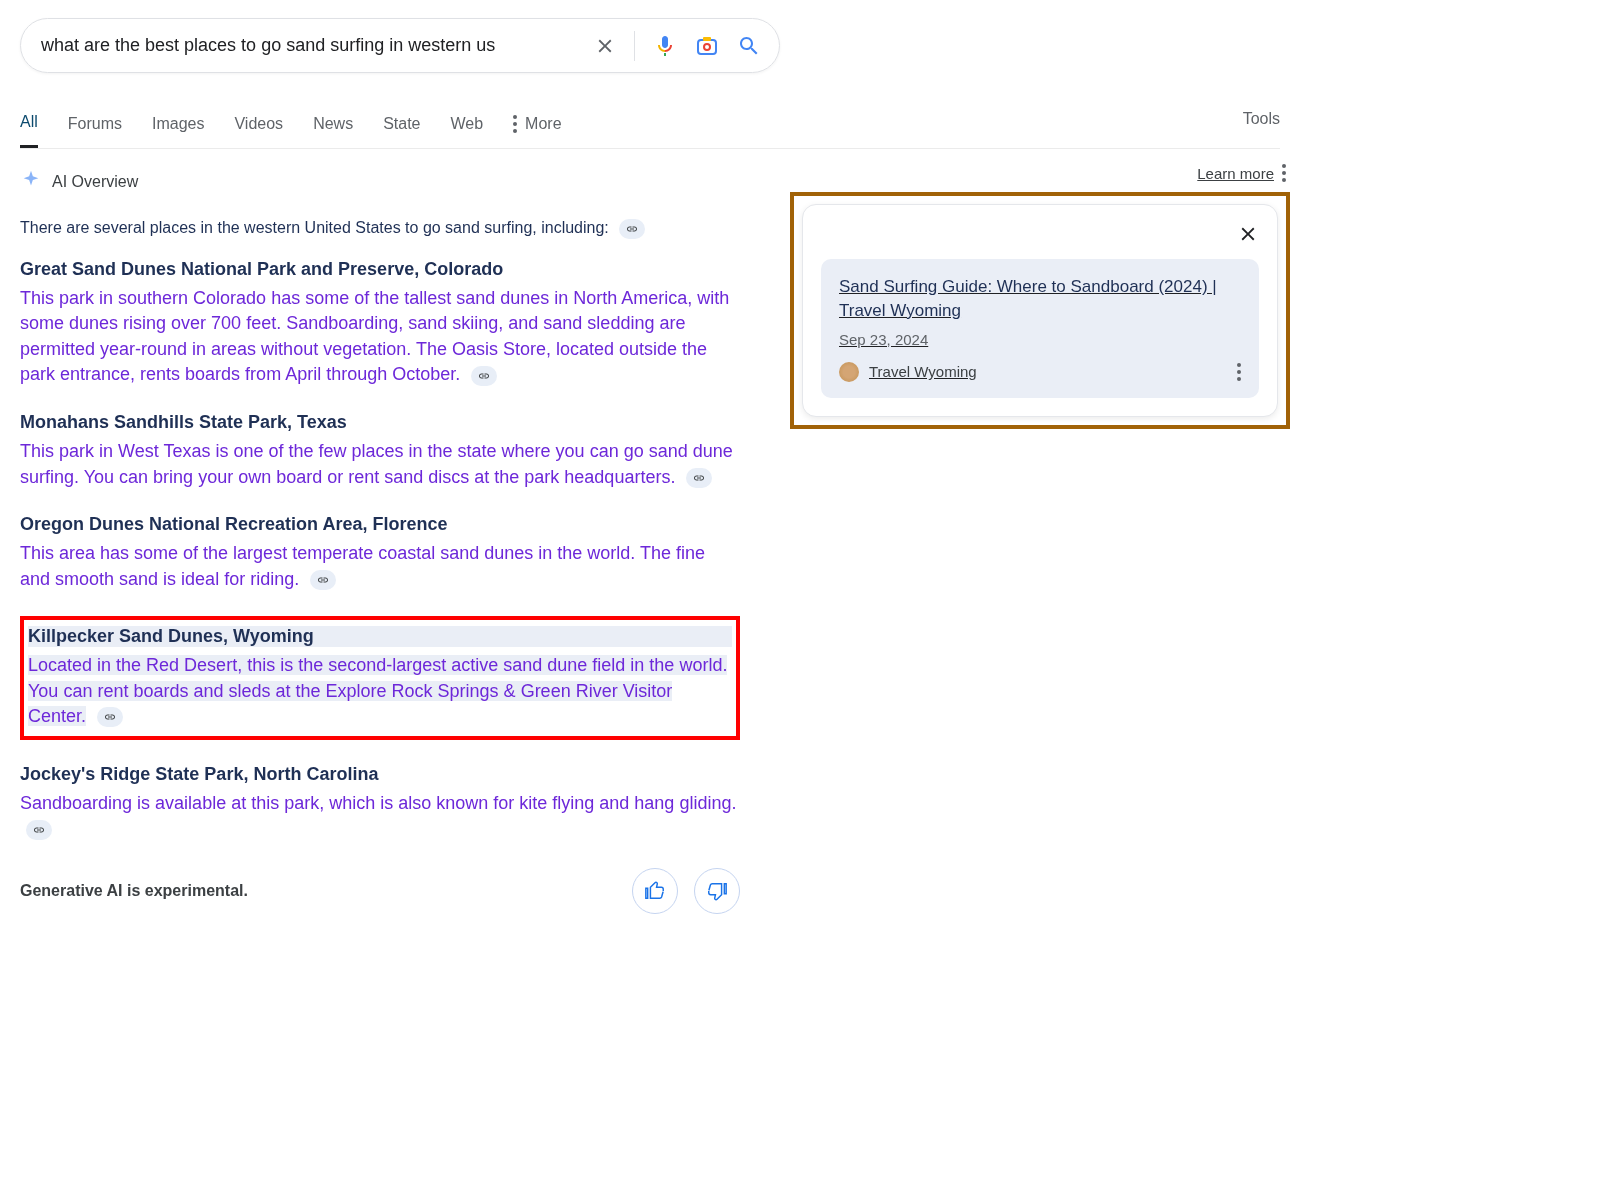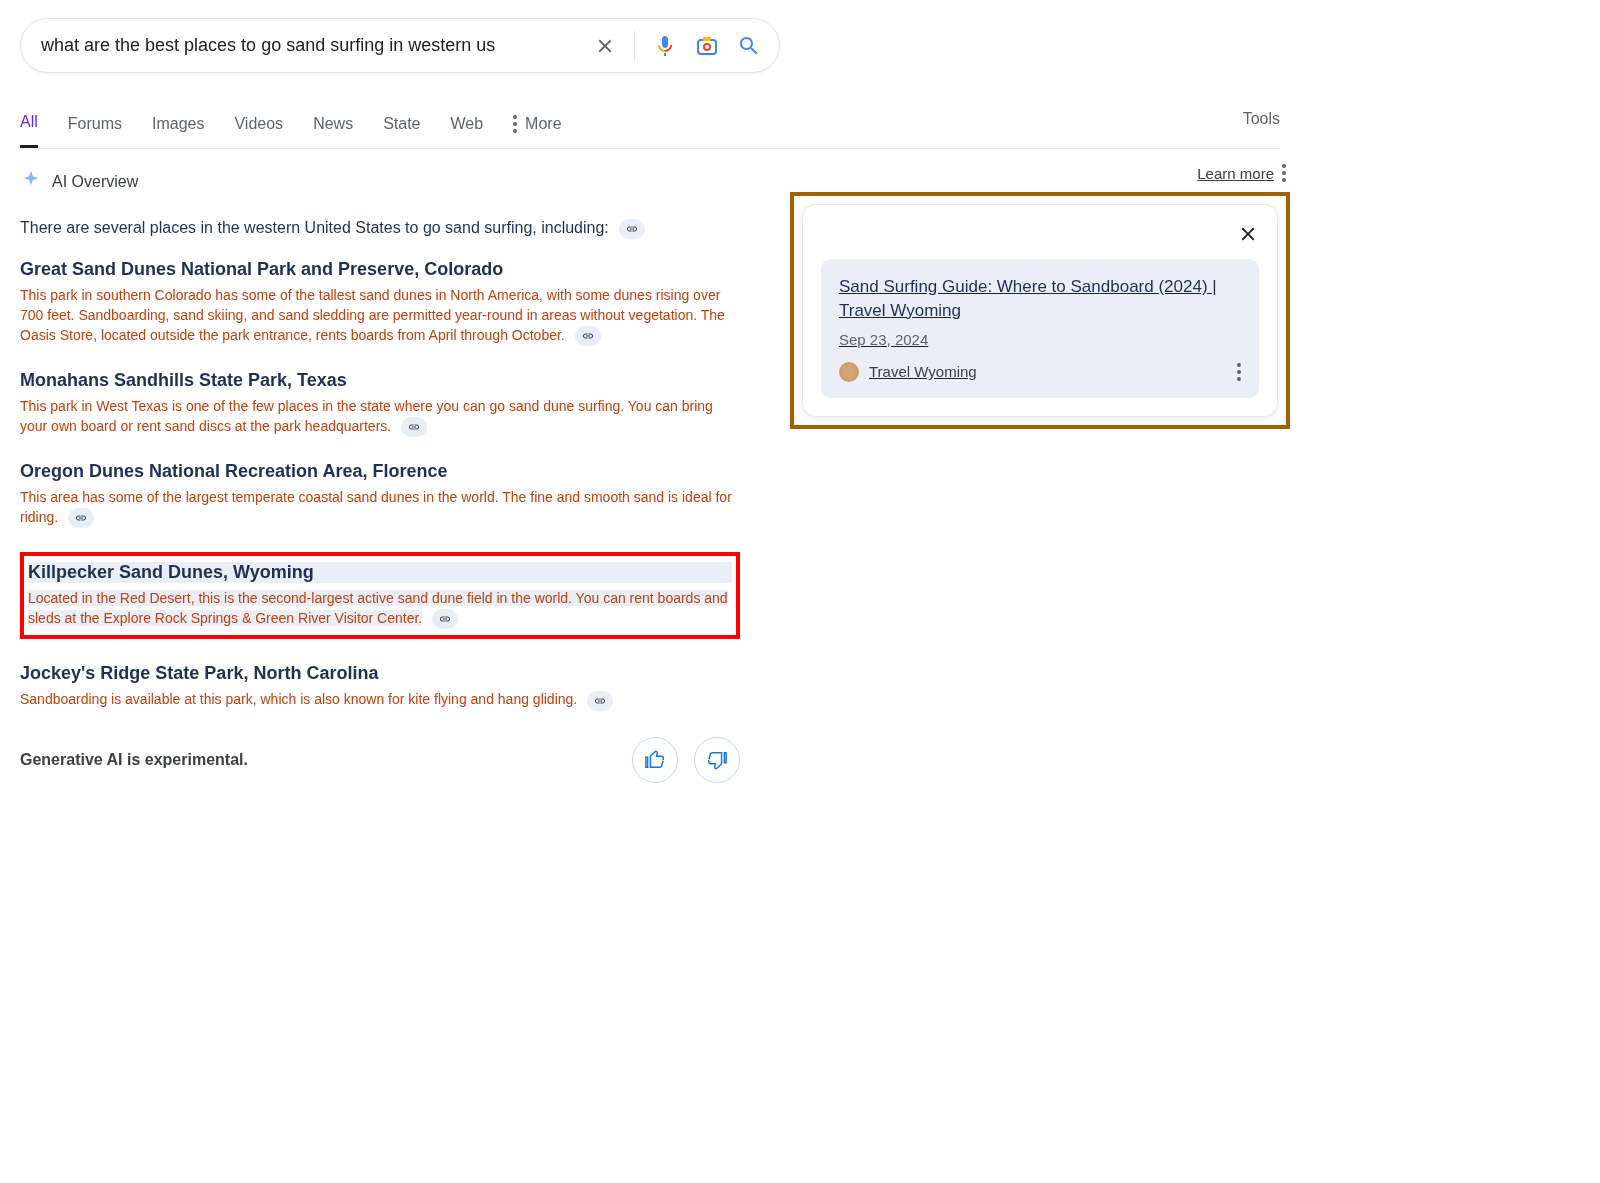--- a/index.html
+++ b/index.html
@@ -9,32 +9,32 @@
     width: 760px; height: 55px; border: 1px solid #dfe1e5; border-radius: 28px;
     display: flex; align-items: center; padding: 0 18px 0 20px;
     box-shadow: 0 1px 3px rgba(0,0,0,0.05);
   }
   .search-input { flex: 1; border: none; outline: none; font-size: 18px; color: #202124; background: transparent; }
   .search-icons { display: flex; align-items: center; gap: 18px; }
   .icon-btn { cursor: pointer; display: flex; align-items: center; justify-content: center; }
   .divider-v { width: 1px; height: 30px; background: #dfe1e5; }
   .tabs-row { display: flex; align-items: center; margin-top: 30px; border-bottom: 1px solid #ebebeb; width: 1260px; position: relative; }
   .tab { font-size: 16px; color: #5f6368; padding: 10px 0 14px 0; margin-right: 30px; cursor: pointer; }
-  .tab.active { color: #6d28d9; border-bottom: 3px solid #202124; font-weight: 500; }
+  .tab.active { color: #0c4a6e; border-bottom: 3px solid #202124; font-weight: 500; }
   .more-tab { display: flex; gap: 8px; }
   .tools { position: absolute; right: 0; font-size: 16px; color: #5f6368; cursor: pointer; padding-bottom: 14px; }
   .content-area { display: flex; margin-top: 20px; width: 1260px; position: relative; }
   .left-col { width: 740px; padding-right: 20px; }
   .ai-header { display: flex; align-items: center; gap: 10px; margin-bottom: 22px; }
   .ai-label { font-size: 16px; color: #3c4043; font-weight: 500; text-align: right; }
   .intro { font-size: 16px; color: #1f3055; line-height: 1.35; margin-bottom: 20px; }
   .intro .link-chip { vertical-align: middle; }
   .place { margin-bottom: 24px; }
   .place-title { font-size: 18px; font-weight: bold; color: #1f3055; margin-bottom: 6px; }
-  .place-desc { font-size: 14px; color: #c2410c; line-height: 1.42; }
+  .place-desc { font-size: 18px; color: #6d28d9; line-height: 1.42; }
   .link-chip {
     display: inline-flex; align-items: center; justify-content: center;
     width: 26px; height: 20px; border-radius: 10px; background: #e8eef7;
     margin-left: 6px; cursor: pointer; vertical-align: middle;
   }
   .highlight-box { border: 4px solid #ff0000; padding: 6px 4px; margin-bottom: 24px; }
   .highlighted-text .place-title, .highlighted-text .place-desc .hl { background: #eaeef6; }
   .footer-row { display: flex; align-items: center; justify-content: space-between; margin-top: 26px; }
   .disclaimer { font-size: 16px; color: #3c4043; font-weight: 700; }
   .fb-buttons { display: flex; gap: 16px; }

